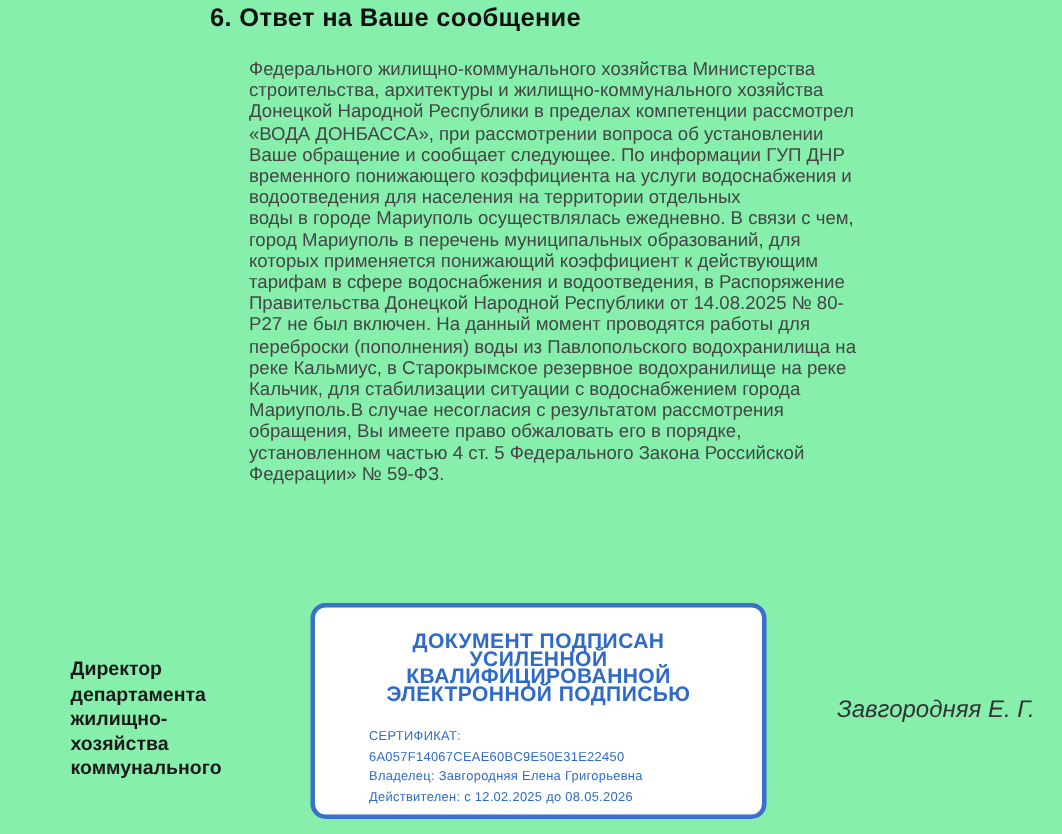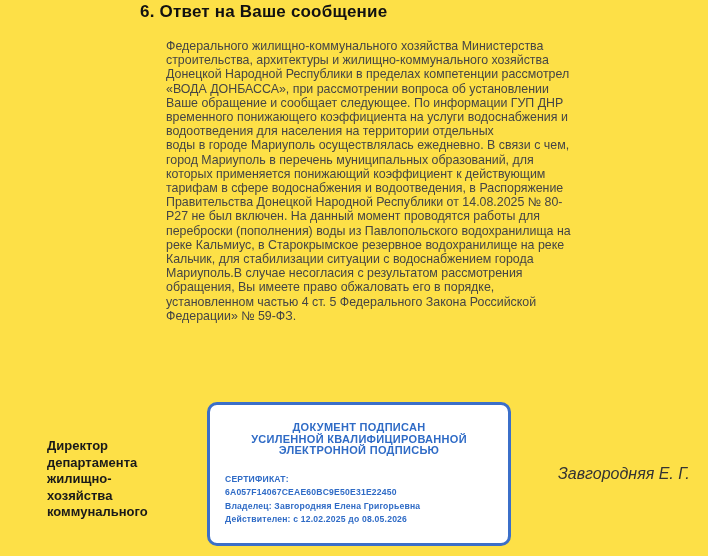--- a/index.html
+++ b/index.html
@@ -3,21 +3,21 @@
 <meta charset="utf-8">
 <style>
   html,body{margin:0;padding:0;}
   body{
     width:708px;height:556px;
     background:#ffffff;
     font-family:"Liberation Sans","DejaVu Sans",sans-serif;
     position:relative;
     overflow:hidden;
   }
-  .page{position:absolute;inset:0;background:#fde047;}
+  .page{position:absolute;inset:0;background:#86efac;}
   .doc-heading{
     position:absolute;left:140px;top:2px;
     font-size:17px;font-weight:bold;color:#111111;
     white-space:nowrap;letter-spacing:0.2px;
   }
   .doc-body{
     position:absolute;left:166px;top:39px;width:460px;
     font-size:12.4px;line-height:14.2px;color:#454545;
   }
   .doc-body .line{white-space:nowrap;}
@@ -30,27 +30,27 @@
     position:absolute;left:207px;top:402px;
     width:268px;height:106px;
     border:3px solid #3B6FC9;
     border-radius:10px;
     padding:17px 15px 15px 15px;
     box-sizing:content-box;
     background:#ffffff;
   }
   .stamp-title{
     text-align:center;
-    font-size:11px;font-weight:bold;line-height:11.6px;
+    font-size:14px;font-weight:bold;line-height:11.6px;
     color:#2F6BC6;letter-spacing:0.3px;
   }
   .stamp-cert{
     margin-top:16px;
-    font-size:8.6px;font-weight:bold;line-height:13.4px;
-    color:#2F6BC6;letter-spacing:0.2px;
+    font-size:8.6px;font-weight:normal;line-height:13.4px;
+    color:#2F6BC6;letter-spacing:0.2px;margin-left:21px;
   }
   .stamp-cert .line{white-space:nowrap;}
   .sig-name{
     position:absolute;left:558px;top:465px;
     font-size:16px;color:#333333;white-space:nowrap;font-style:italic;
   }
 </style>
 </head>
 <body>
 

